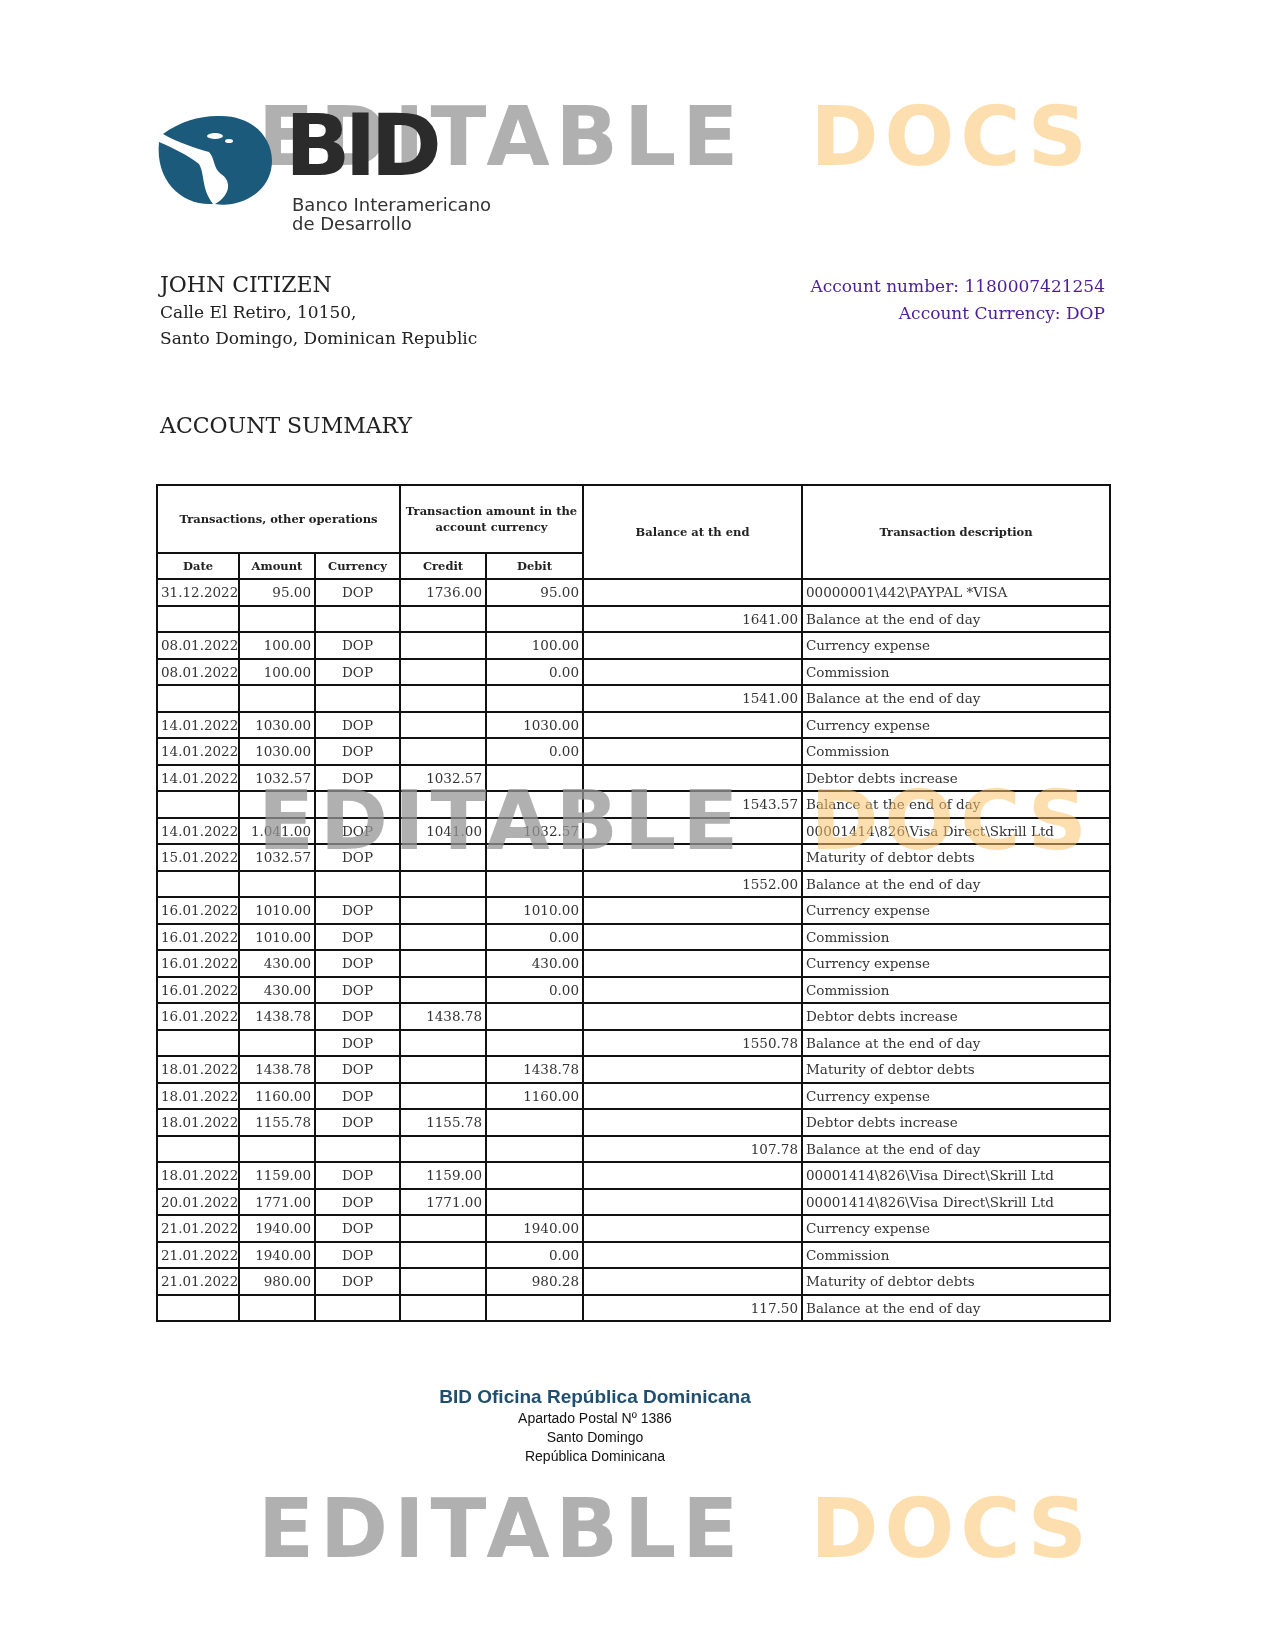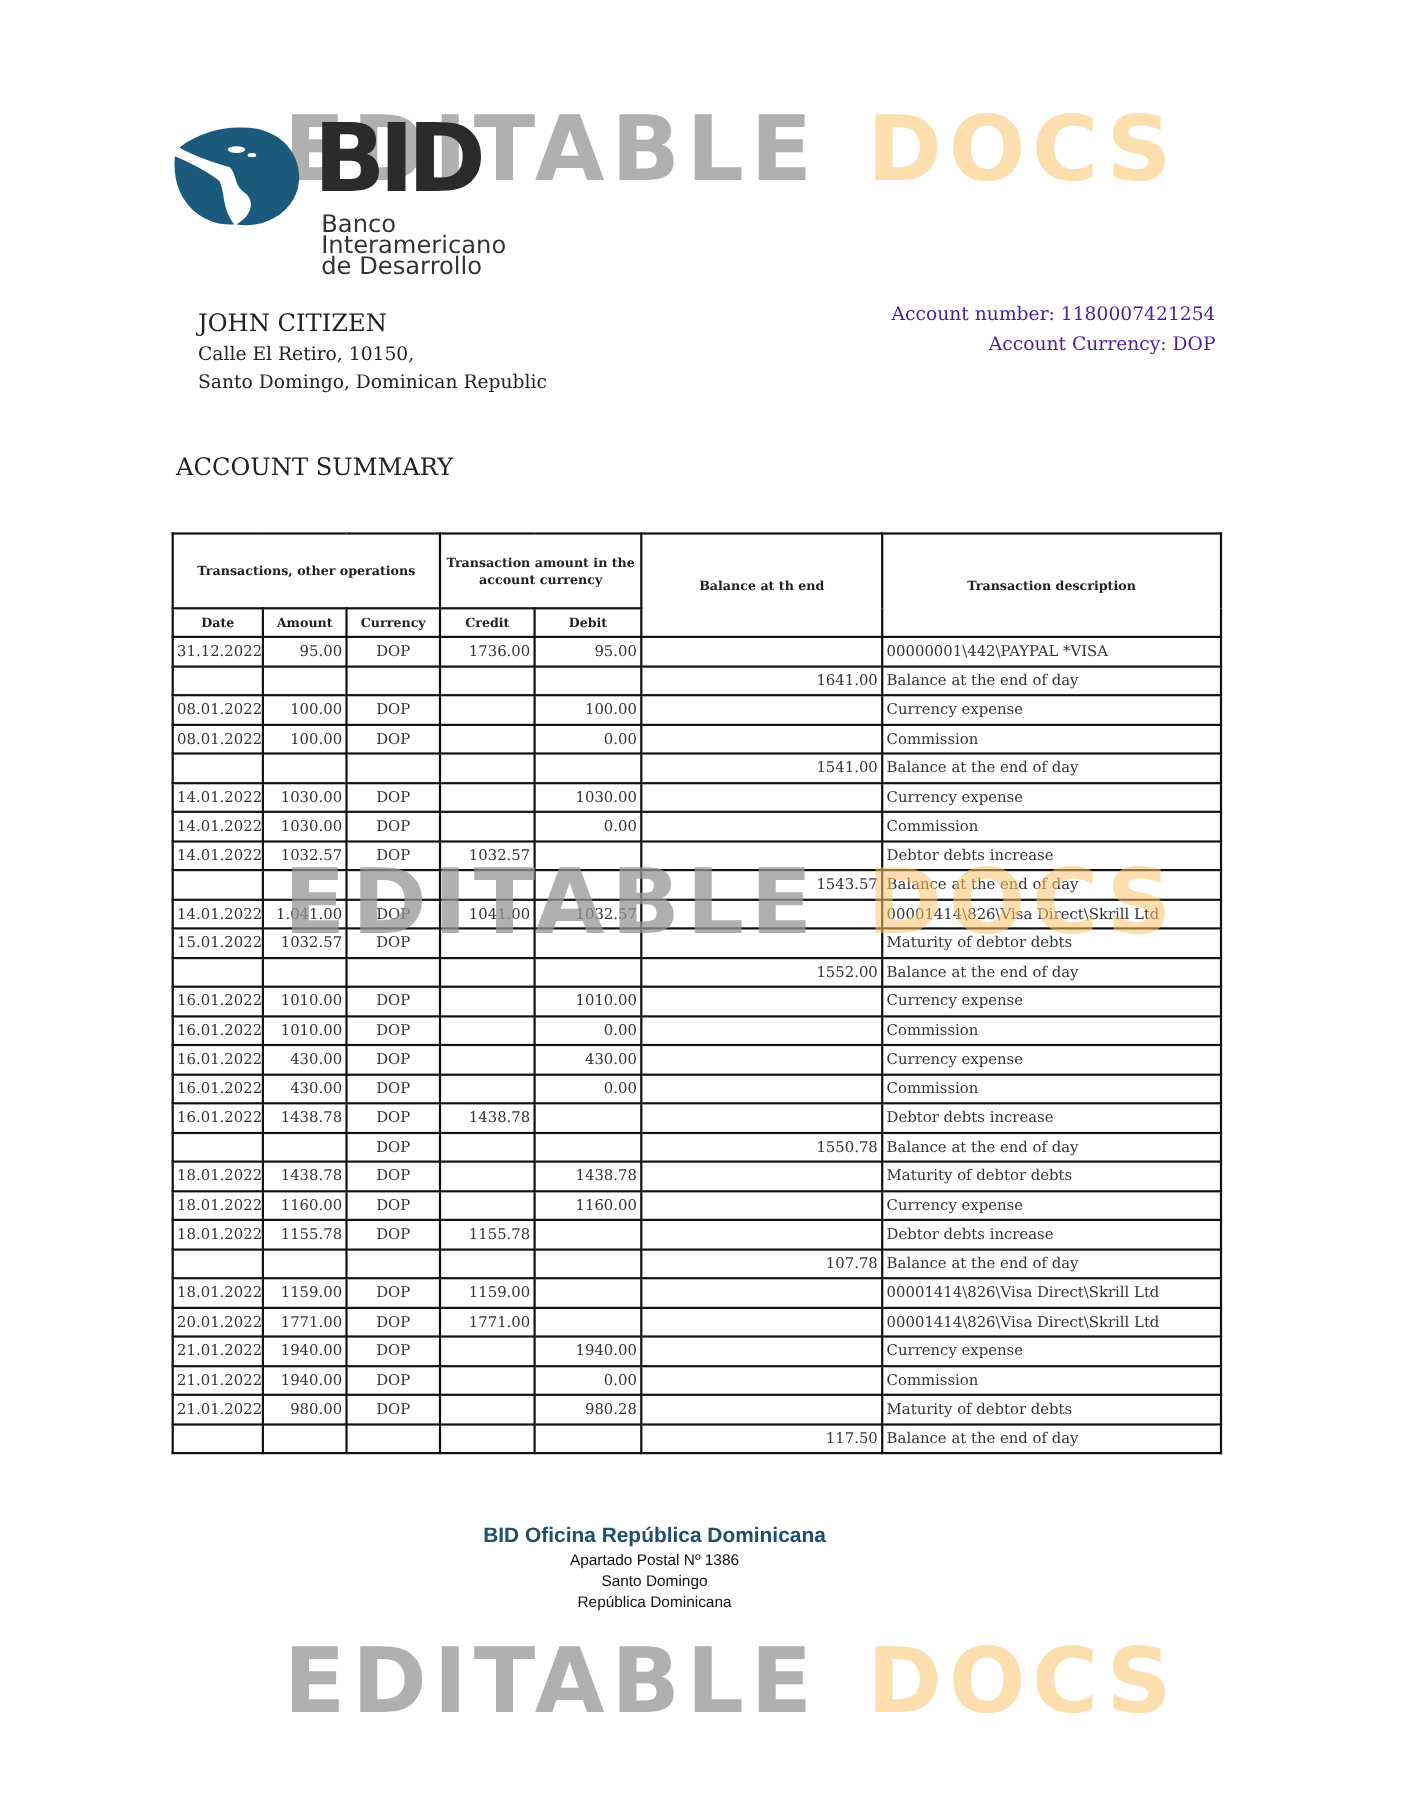--- a/index.html
+++ b/index.html
@@ -3,32 +3,32 @@
 <meta charset="utf-8">
 <style>
   html, body { margin: 0; padding: 0; background: #ffffff; }
   body { width: 1275px; height: 1650px; position: relative; overflow: hidden; font-family: "DejaVu Serif", "Liberation Serif", serif; color: #222; }
   .abs { position: absolute; }
 
   
   #logo { left: 155px; top: 100px; width: 340px; height: 135px; }
   .logo-globe { position: absolute; left: 0; top: 12px; width: 122px; height: 96px; }
   .logo-bid { position: absolute; left: 130px; top: 2px; font-family: "DejaVu Sans", sans-serif; font-weight: bold; font-size: 86px; letter-spacing: -6px; color: #2b2b2b; line-height: 1; }
-  .logo-sub { position: absolute; left: 137px; top: 95px; font-family: "DejaVu Sans", sans-serif; font-size: 22px; color: #333; line-height: 19px; }
+  .logo-sub { position: absolute; left: 137px; top: 95px; font-family: "DejaVu Sans", sans-serif; font-size: 18px; color: #333; line-height: 19px; }
 
   
   .wm { position: absolute; font-family: "DejaVu Sans", sans-serif; font-weight: bold; font-size: 82px; letter-spacing: 6px; line-height: 1; white-space: nowrap; pointer-events: none; }
   .wm .g { color: rgba(150,150,150,0.75); }
-  .wm .o { color: rgba(252,196,110,0.55); margin-left: 44px; }
+  .wm .o { color: rgba(252,196,110,0.55); margin-left: 66px; }
   #wm-top { left: 258px; top: 96px; }
   #wm-mid { left: 258px; top: 780px; }
   #wm-bot { left: 258px; top: 1488px; }
 
   
-  #customer { left: 160px; top: 281px; font-size: 17px; line-height: 26px; color: #222; margin-left: 20px; }
+  #customer { left: 160px; top: 271px; font-size: 17px; line-height: 26px; color: #222; }
   #customer .name { font-size: 22px; line-height: 28px; }
   #account { right: 170px; top: 273px; text-align: right; font-size: 17px; line-height: 26.5px; color: #4c1d95; }
   #summary-title { left: 160px; top: 413px; font-size: 22px; color: #222; text-align: right; }
 
   
   #stmt { position: absolute; left: 156px; top: 484px; width: 953px; border-collapse: collapse; table-layout: fixed; font-size: 14px; }
   #stmt td, #stmt th { border: 2px solid #111; padding: 0 3px; height: 24.5px; white-space: nowrap; overflow: hidden; }
   #stmt th { font-family: "DejaVu Serif", serif; font-weight: bold; font-size: 11.5px; text-align: center; line-height: 16px; }
   #stmt .grp th { height: 66px; }
   #stmt .sub th { height: 24px; }

